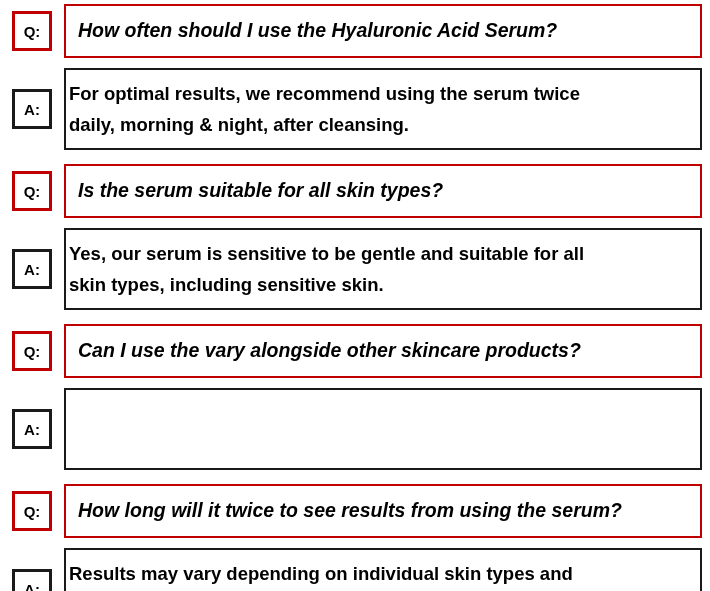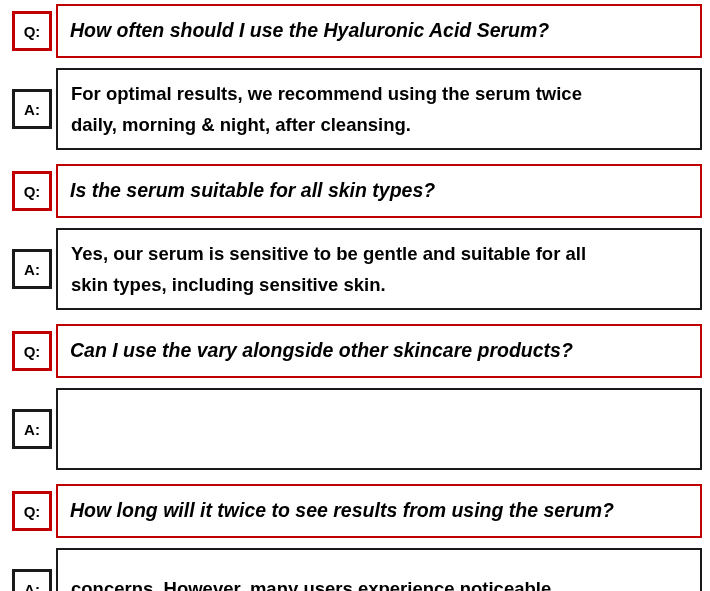--- a/index.html
+++ b/index.html
@@ -52,20 +52,21 @@
     font-size: 15px;
     line-height: 1;
     letter-spacing: 0px;
     color: #000000;
     background: #ffffff;
   }
 
   .content-cell {
     flex: 1 1 auto;
     display: flex;
+    margin-left: 8px;
   }
 
   .content-box {
     box-sizing: border-box;
     width: 100%;
     background: #ffffff;
     display: flex;
     flex-direction: column;
     justify-content: center;
   }
@@ -97,21 +98,21 @@
   .a-row {
     height: 82px;
   }
 
   .a-row .tag-box {
     border: 3px solid #1a1a1a;
   }
 
   .a-row .content-box {
     border: 2px solid #1a1a1a;
-    padding: 6px 13px;
+    padding: 6px 3px;
   }
 
   .a-text {
     font-weight: bold;
     font-style: normal;
     font-size: 18.5px;
     line-height: 1.68;
     color: #000000;
   }
 
@@ -214,19 +215,20 @@
         </div>
       </div>
     </div>
     <div class="gap-q-to-a"></div>
     <div class="row a-row">
       <div class="tag-cell">
         <div class="tag-box">A:</div>
       </div>
       <div class="content-cell">
         <div class="content-box">
+          <div class="a-text">Results may vary depending on individual skin types and</div>
           <div class="a-text">concerns. However, many users experience noticeable</div>
         </div>
       </div>
     </div>
   </div>
 
 </div>
 
 </body></html>

